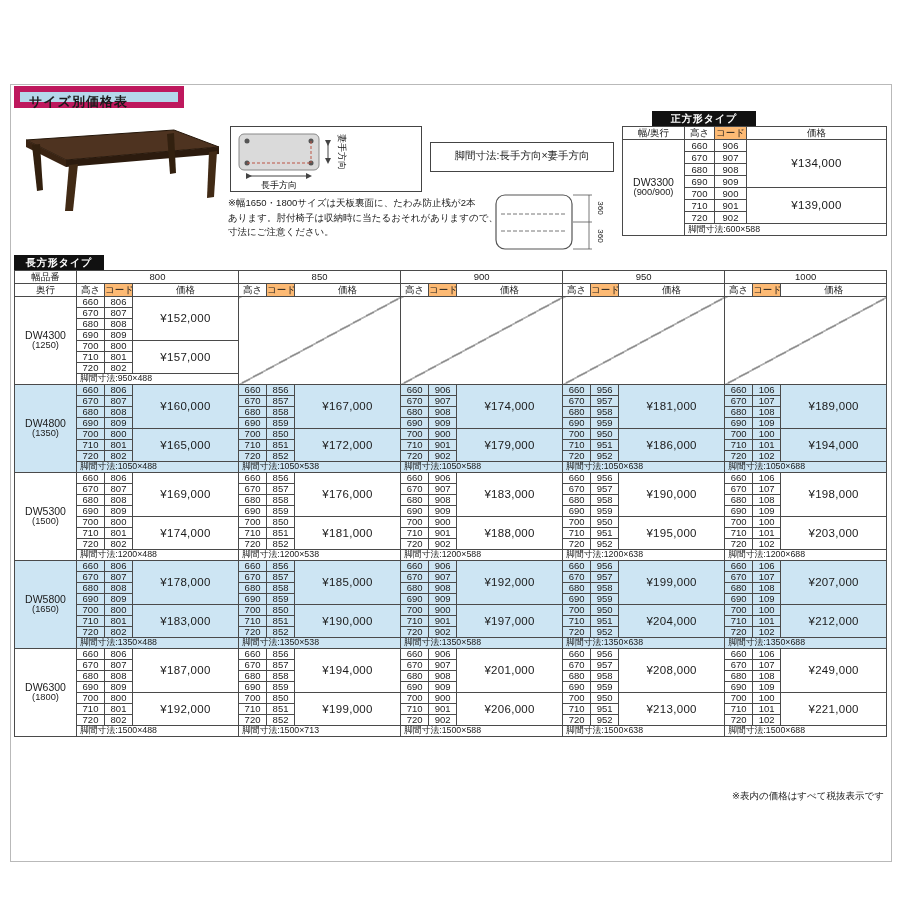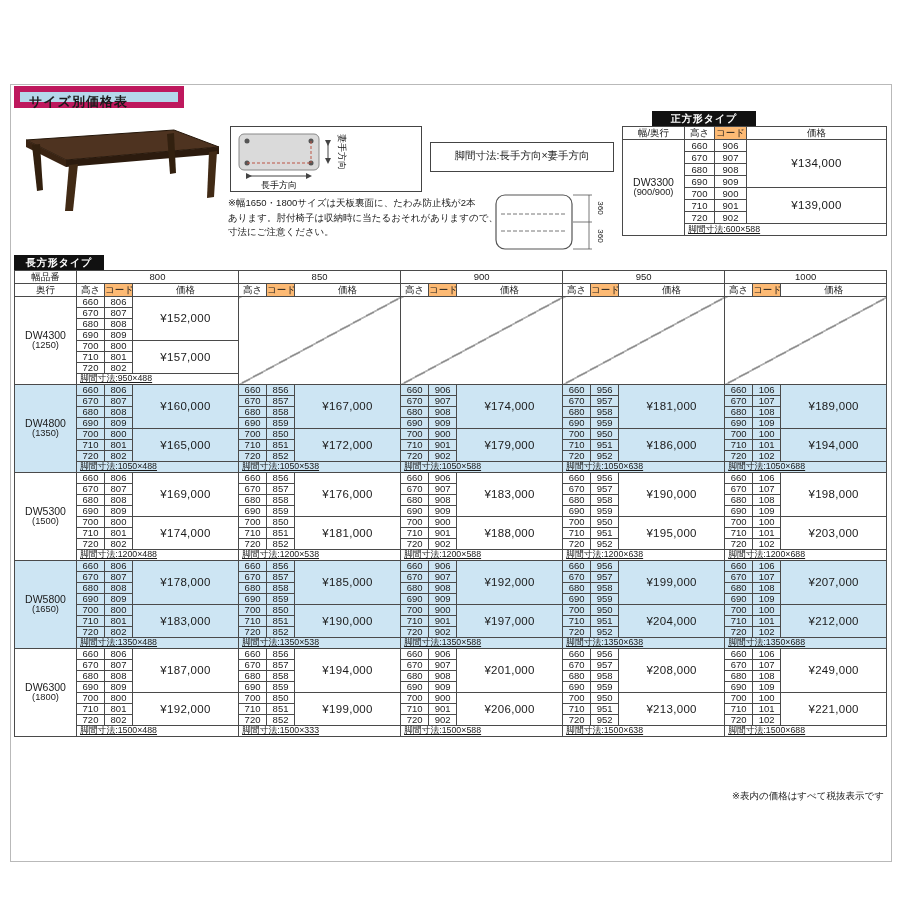--- a/index.html
+++ b/index.html
@@ -18,21 +18,21 @@
   .type-tab { position:absolute; background:#111; color:#fff; font-size:10px; font-weight:bold; text-align:center;
     height:15px; line-height:15px; letter-spacing:1px; }
   .sq-tab { left:622px; top:111px; width:104px;margin-left:30px; }
   .rect-tab { left:14px; top:255px; width:90px; }
   table.price-table { border-collapse:collapse; table-layout:fixed; background:#fff; }
   .price-table th,.price-table td { border:1px solid #4a4a4a; font-size:9.5px; text-align:center;
     height:11px; line-height:1.05; padding:0; overflow:hidden; white-space:nowrap; }
   .price-table th { font-weight:normal; height:13px; background:#fff; }
   .price-table th.code-h { background:#fdba74; }
   .price-table td.price { font-size:11.5px; letter-spacing:0.3px; }
-  .price-table td.leg { font-size:8.8px; text-align:left; padding-left:3px;text-decoration:underline; }
+  .price-table td.leg { font-size:8.8px; text-align:left; padding-left:3px; }
   .price-table td.model-cell { font-size:10.5px; }
   .price-table td.model-cell .depth { font-size:9.3px; }
   .price-table tbody.alt td { background:#cde5f3; }
   .price-table td.diag { background-image:linear-gradient(to bottom right,
       transparent calc(50% - 0.6px), #666 calc(50% - 0.6px), #666 calc(50% + 0.6px), transparent calc(50% + 0.6px)); }
   .sq-table { position:absolute; left:622px; top:126px; width:264px;border-radius:10px; }
   .sq-table td { height:12px; }
   #rect-table-container { position:absolute; left:14px; top:270px; width:872px; }
   .footnote { position:absolute; right:16px; top:790px; font-size:9.5px; }
 </style>
@@ -658,21 +658,21 @@
           <td>852</td>
           <td>720</td>
           <td>902</td>
           <td>720</td>
           <td>952</td>
           <td>720</td>
           <td>102</td>
         </tr>
         <tr>
           <td colspan="3" class="leg">脚間寸法:1500×488</td>
-          <td colspan="3" class="leg">脚間寸法:1500×333</td>
+          <td colspan="3" class="leg">脚間寸法:1500×713</td>
           <td colspan="3" class="leg">脚間寸法:1500×588</td>
           <td colspan="3" class="leg">脚間寸法:1500×638</td>
           <td colspan="3" class="leg">脚間寸法:1500×688</td>
         </tr>
       </tbody>
     </table>
   </div>
 
 <div class="footnote">※表内の価格はすべて税抜表示です</div>
 

